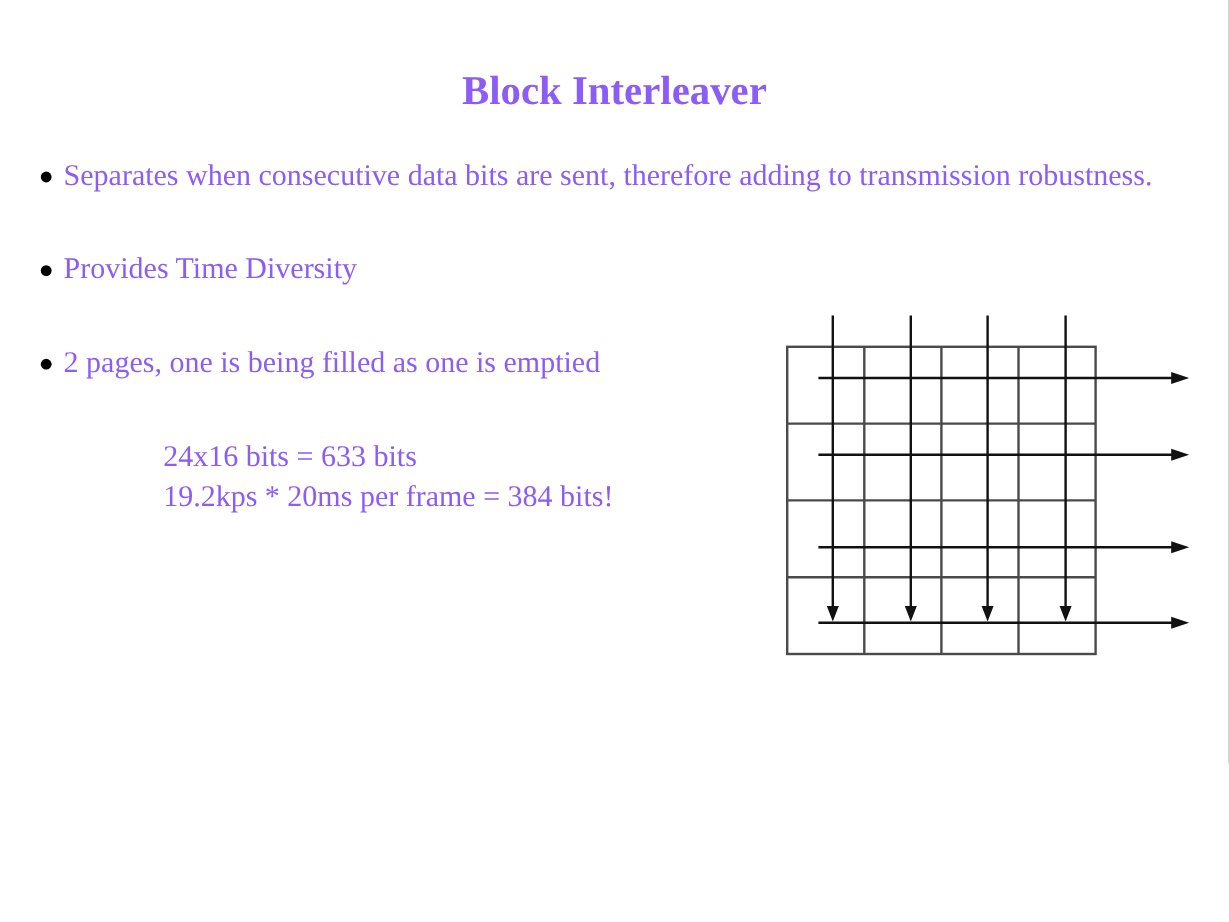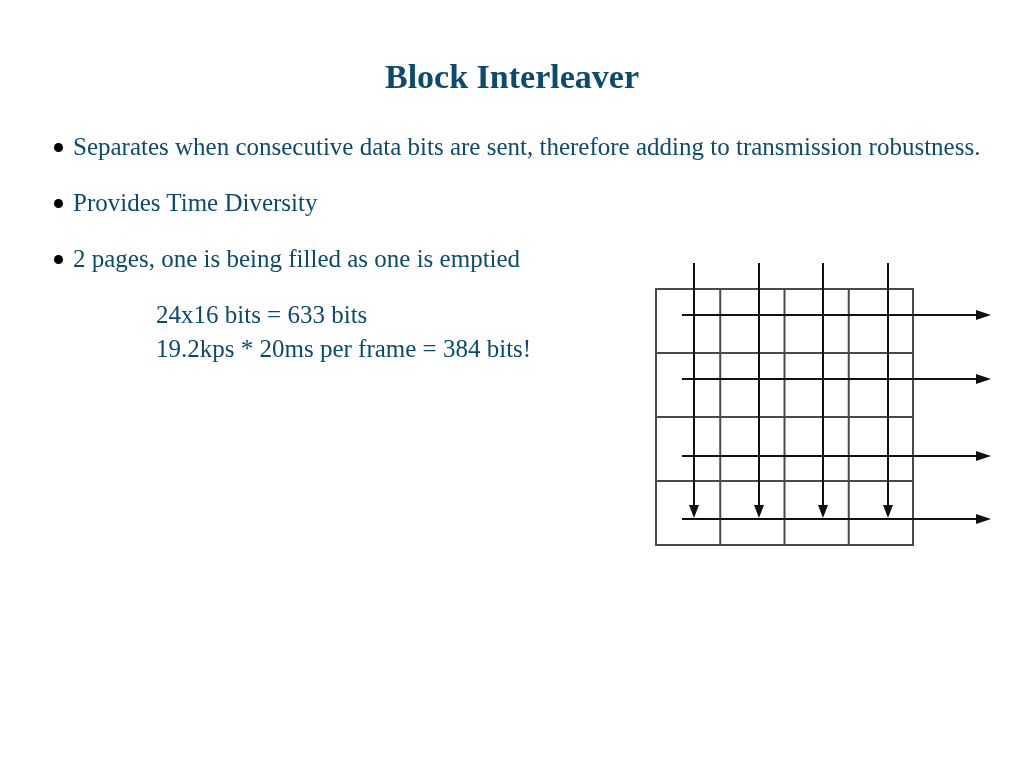--- a/index.html
+++ b/index.html
@@ -2,39 +2,39 @@
 <html><head>
 <meta charset="utf-8">
 <style>
   html,body { margin:0; padding:0; background:#888; }
   .slide {
     position:relative;
     width:1024px; height:768px;
     margin:0 auto;
     background:#ffffff;
     font-family:"Liberation Serif", serif;
-    color:#0c4a6e;
+    color:#8b5cf6;
     overflow:hidden;
   }
   .title {
     position:absolute;
     top:57px; left:0; width:100%;
     margin:0;
     text-align:center;
     font-size:34px;
     font-weight:bold;
     line-height:1.2;
   }
   .content {
     position:absolute;
-    top:130px; left:52px; width:952px;
+    top:130px; left:32px; width:952px;
     font-size:25px;
     line-height:34px;
   }
-  .block { margin-top:22px; }
+  .block { margin-top:44px; }
   .block:first-child { margin-top:0; }
   .indent + .indent { margin-top:0; }
   .bullet { position:relative; padding-left:21px; }
   .dot {
     position:absolute;
     left:2px; top:13px;
     width:9px; height:9px;
     border-radius:50%;
     background:#000;
   }

